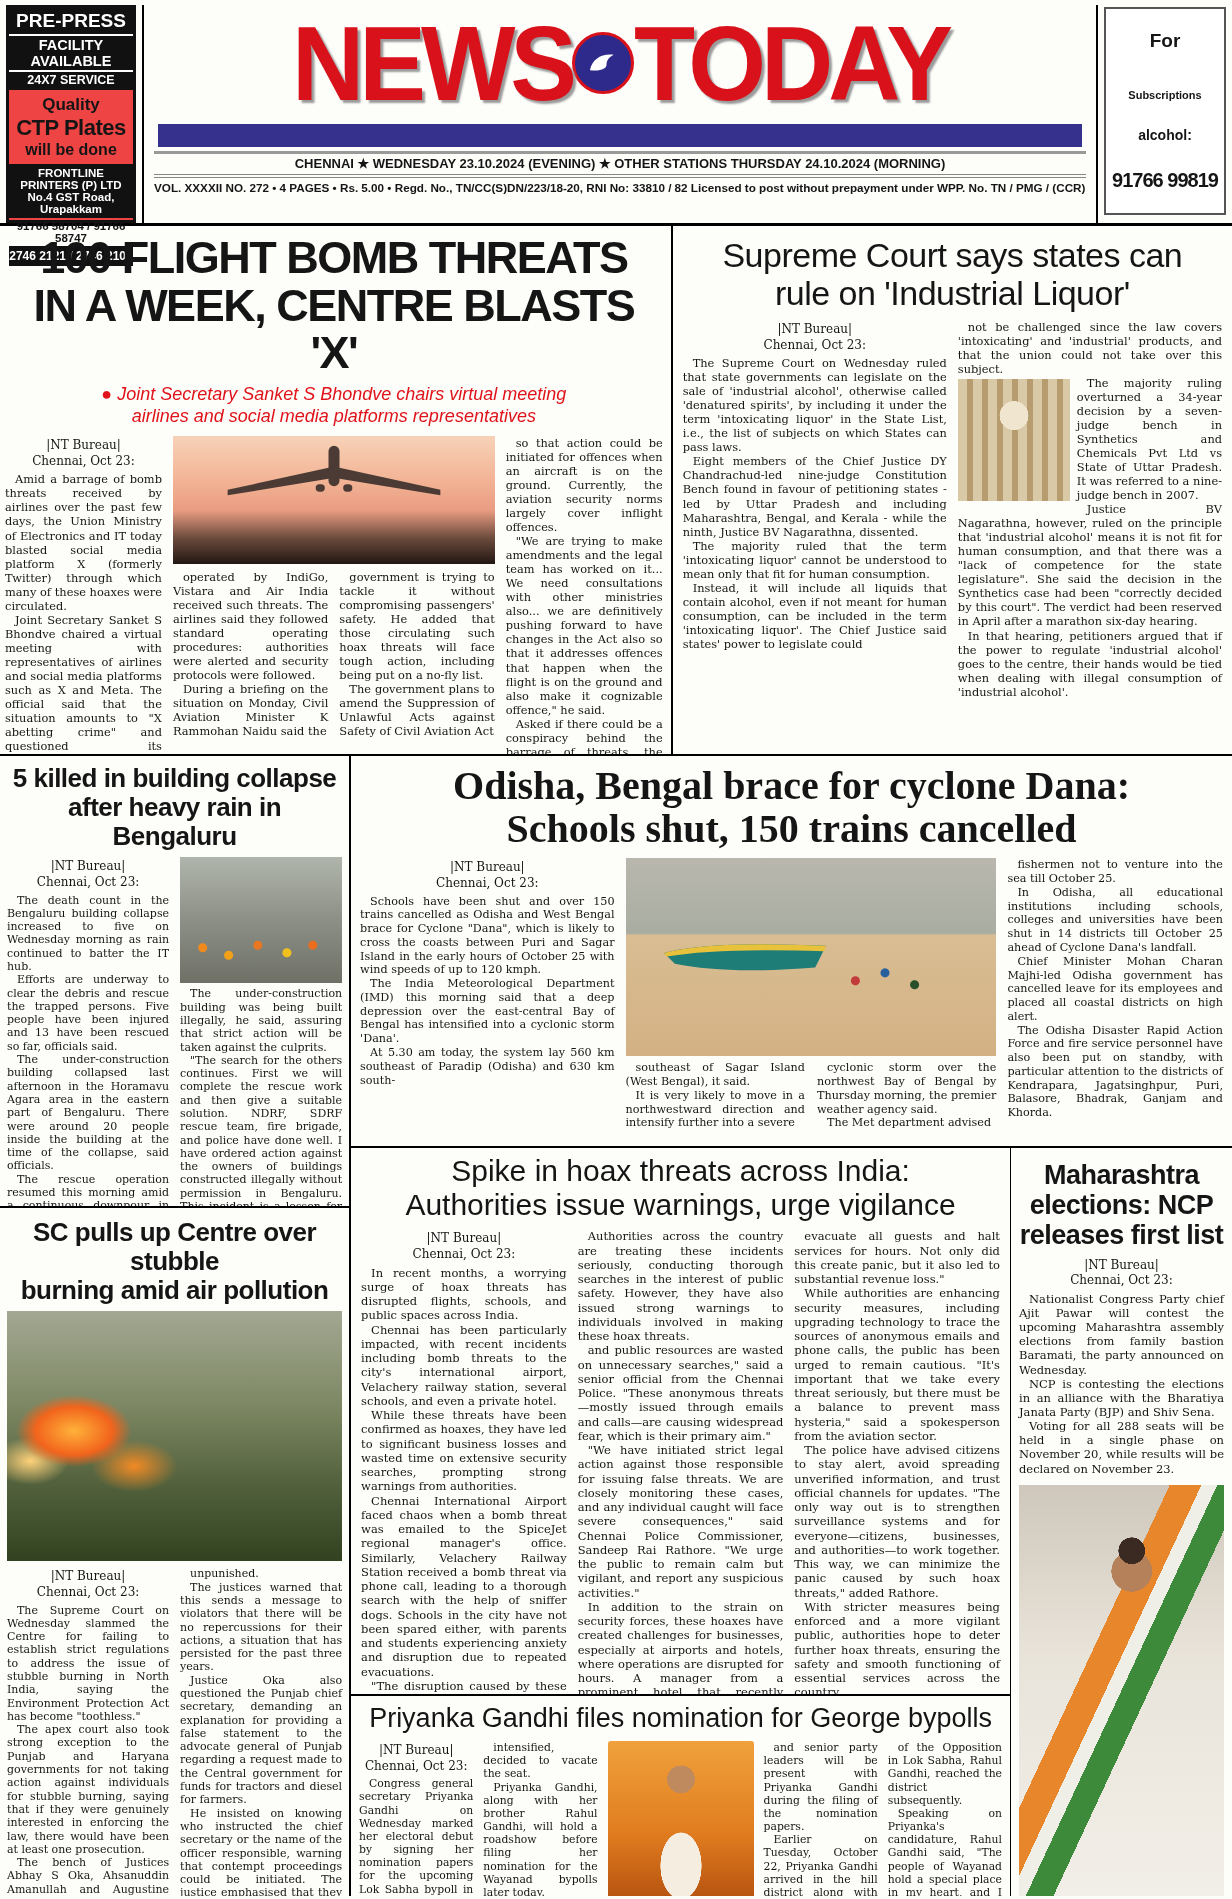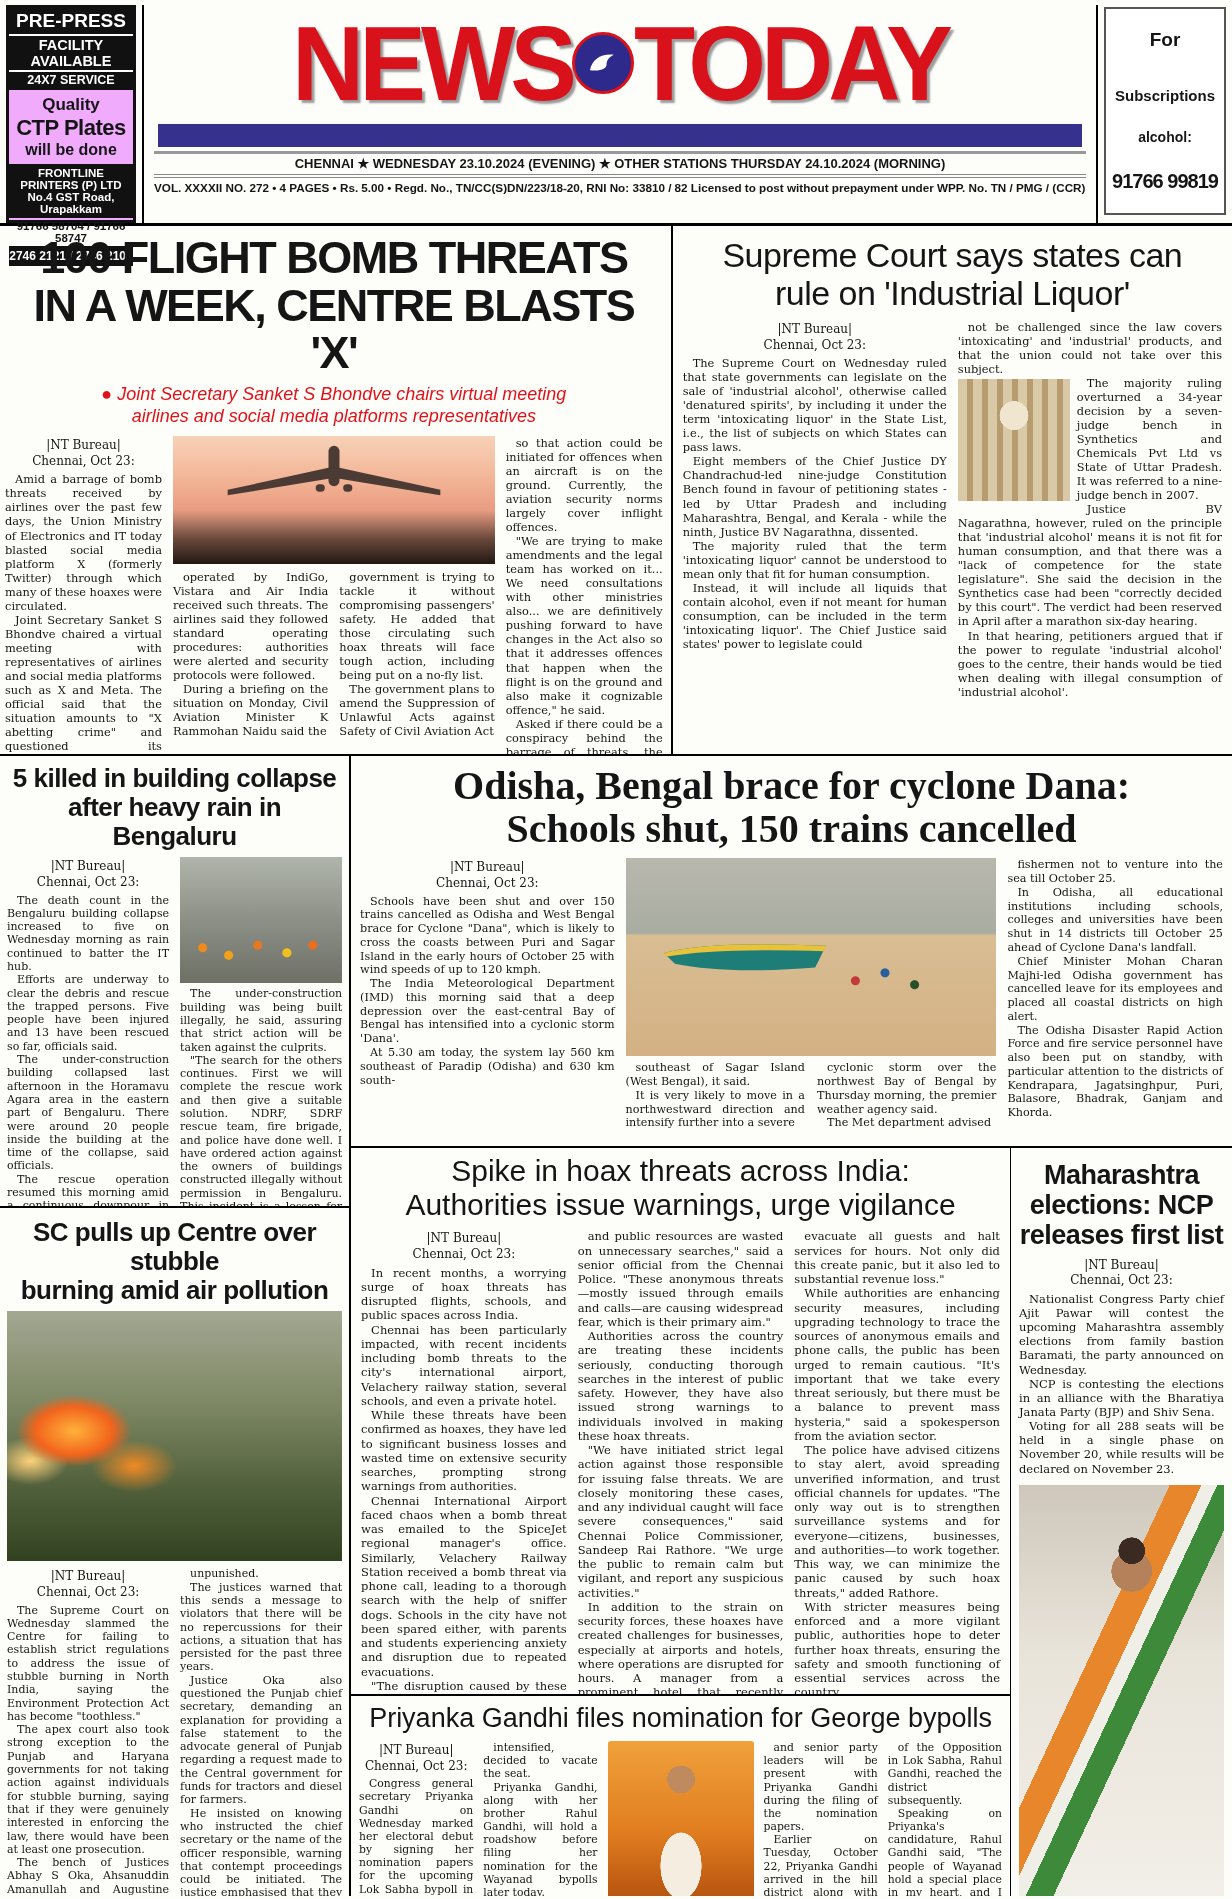--- a/index.html
+++ b/index.html
@@ -1,21 +1,21 @@
 <!DOCTYPE html>
 <html><head>
 <meta charset="utf-8">
 <style>
   html,body{margin:0;padding:0;background:#e8e8e4;}
   .page{width:1232px;height:1899px;margin:0 auto;background:#fdfdfa;color:#151515;
         font-family:"DejaVu Serif","Liberation Serif",serif;overflow:hidden;box-sizing:border-box;}
   
   .header{display:flex;gap:6px;padding:5px 6px 0;height:226px;box-sizing:border-box;border-bottom:3px solid #000;}
   .adbox{width:130px;flex:0 0 130px;border:3px solid #111;font-family:"Liberation Sans",sans-serif;
-         text-align:center;display:flex;flex-direction:column;box-sizing:border-box;background:#f0abfc;}
+         text-align:center;display:flex;flex-direction:column;box-sizing:border-box;background:#ef4444;}
   .inv{background:#111;color:#fff;}
   .ad1{font-weight:bold;font-size:19px;padding:2px 0;}
   .ad2{font-weight:bold;font-size:14.5px;padding:1px 0;border-top:2px solid #fff;}
   .ad3{font-weight:bold;font-size:12.5px;padding:1px 0 3px;border-top:2px solid #fff;}
   .ad4{font-weight:bold;font-size:17px;margin-top:5px;}
   .ad5{font-weight:bold;font-size:22px;letter-spacing:-0.5px;}
   .ad6{font-weight:bold;font-size:16px;margin-bottom:5px;}
   .ad7{font-weight:bold;font-size:11.5px;padding:3px 0 0;}
   .ad8{font-weight:bold;font-size:11.5px;padding:0 0 3px;}
   .ad9{font-weight:bold;font-size:11.5px;padding:2px 0;}
@@ -29,21 +29,21 @@
   .blue-bar{height:23px;background:#37318e;margin:3px 4px 4px;}
   .tagline{font-family:"Liberation Sans",sans-serif;font-weight:bold;font-size:25px;letter-spacing:2px;}
   .rule-a{border-top:3px solid #999;margin:2px 0;}
   .dateline{font-family:"Liberation Sans",sans-serif;font-weight:bold;font-size:13px;}
   .rule-b{border-top:1px solid #888;border-bottom:1px solid #888;height:2px;margin:3px 0;}
   .volume{font-family:"Liberation Sans",sans-serif;font-weight:bold;font-size:11.7px;white-space:nowrap;overflow:hidden;}
   .subbox{width:122px;flex:0 0 122px;border:2px solid #555;margin:2px 0 8px;text-align:center;
           font-family:"Liberation Sans",sans-serif;display:flex;flex-direction:column;justify-content:space-around;
           padding:8px 2px;box-sizing:border-box;background:#fff;}
   .sub-for{font-size:19px;font-weight:bold;}
-  .sub-subs{font-size:15px;font-weight:bold;margin-top:11px;}
+  .sub-subs{font-size:11px;font-weight:bold;margin-top:11px;}
   .sub-contact{font-size:14px;font-weight:bold;}
   .sub-phone{font-size:20px;font-weight:bold;letter-spacing:-1px;}
   
   .cols{display:flex;gap:11px;}
   .col{flex:1;min-width:0;}
   .bt{font-size:11.4px;line-height:1.23;text-align:justify;}
   .bt p{margin:0;text-indent:10px;}
   .byline{text-align:center;font-size:12px;line-height:1.3;margin:2px 0 3px;text-indent:0;}
   .byline div{text-indent:0;}
   .photo{position:relative;overflow:hidden;background:#ccc;}
@@ -372,22 +372,22 @@
                 </div>
                 <div>
                     <p>In recent months, a worrying surge of hoax threats has disrupted flights, schools, and public spaces across India.</p>
                     <p>Chennai has been particularly impacted, with recent incidents including bomb threats to the city's international airport, Velachery railway station, several schools, and even a private hotel.</p>
                     <p>While these threats have been confirmed as hoaxes, they have led to significant business losses and wasted time on extensive security searches, prompting strong warnings from authorities.</p>
                     <p>Chennai International Airport faced chaos when a bomb threat was emailed to the SpiceJet regional manager's office. Similarly, Velachery Railway Station received a bomb threat via phone call, leading to a thorough search with the help of sniffer dogs. Schools in the city have not been spared either, with parents and students experiencing anxiety and disruption due to repeated evacuations.</p>
                     <p>"The disruption caused by these false alarms is immense. Businesses lose significant revenue,</p>
                   </div>
               </div>
               <div class="col bt">
+                  <p>Authorities across the country are treating these incidents seriously, conducting thorough searches in the interest of public safety. However, they have also issued strong warnings to individuals involved in making these hoax threats.</p>
                   <p>and public resources are wasted on unnecessary searches," said a senior official from the Chennai Police. "These anonymous threats—mostly issued through emails and calls—are causing widespread fear, which is their primary aim."</p>
-                  <p>Authorities across the country are treating these incidents seriously, conducting thorough searches in the interest of public safety. However, they have also issued strong warnings to individuals involved in making these hoax threats.</p>
                   <p>"We have initiated strict legal action against those responsible for issuing false threats. We are closely monitoring these cases, and any individual caught will face severe consequences," said Chennai Police Commissioner, Sandeep Rai Rathore. "We urge the public to remain calm but vigilant, and report any suspicious activities."</p>
                   <p>In addition to the strain on security forces, these hoaxes have created challenges for businesses, especially at airports and hotels, where operations are disrupted for hours. A manager from a prominent hotel that recently received a hoax threat commented, "We had to</p>
                 </div>
               <div class="col bt">
                   <p>evacuate all guests and halt services for hours. Not only did this create panic, but it also led to substantial revenue loss."</p>
                   <p>While authorities are enhancing security measures, including upgrading technology to trace the sources of anonymous emails and phone calls, the public has been urged to remain cautious. "It's important that we take every threat seriously, but there must be a balance to prevent mass hysteria," said a spokesperson from the aviation sector.</p>
                   <p>The police have advised citizens to stay alert, avoid spreading unverified information, and trust official channels for updates. "The only way out is to strengthen surveillance systems and for everyone—citizens, businesses, and authorities—to work together. This way, we can minimize the panic caused by such hoax threats," added Rathore.</p>
                   <p>With stricter measures being enforced and a more vigilant public, authorities hope to deter further hoax threats, ensuring the safety and smooth functioning of essential services across the country.</p>
                 </div>
             </div>

